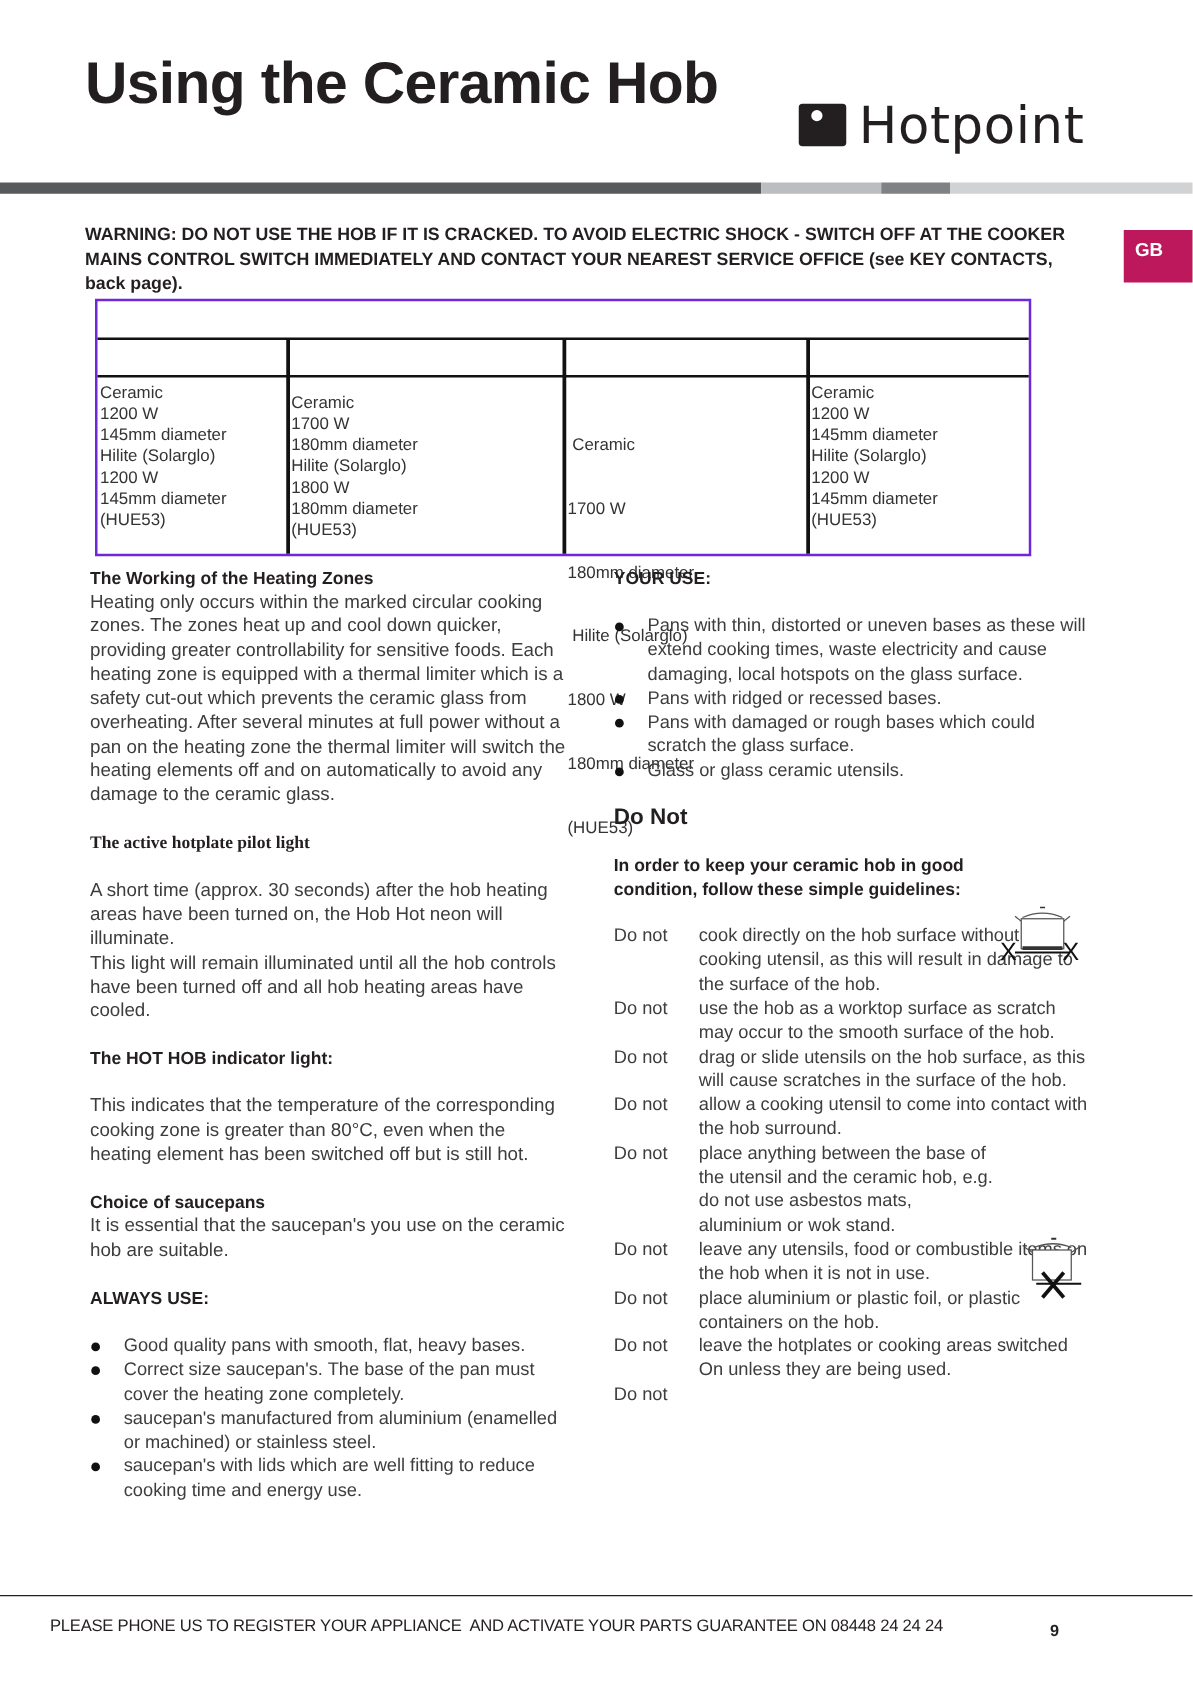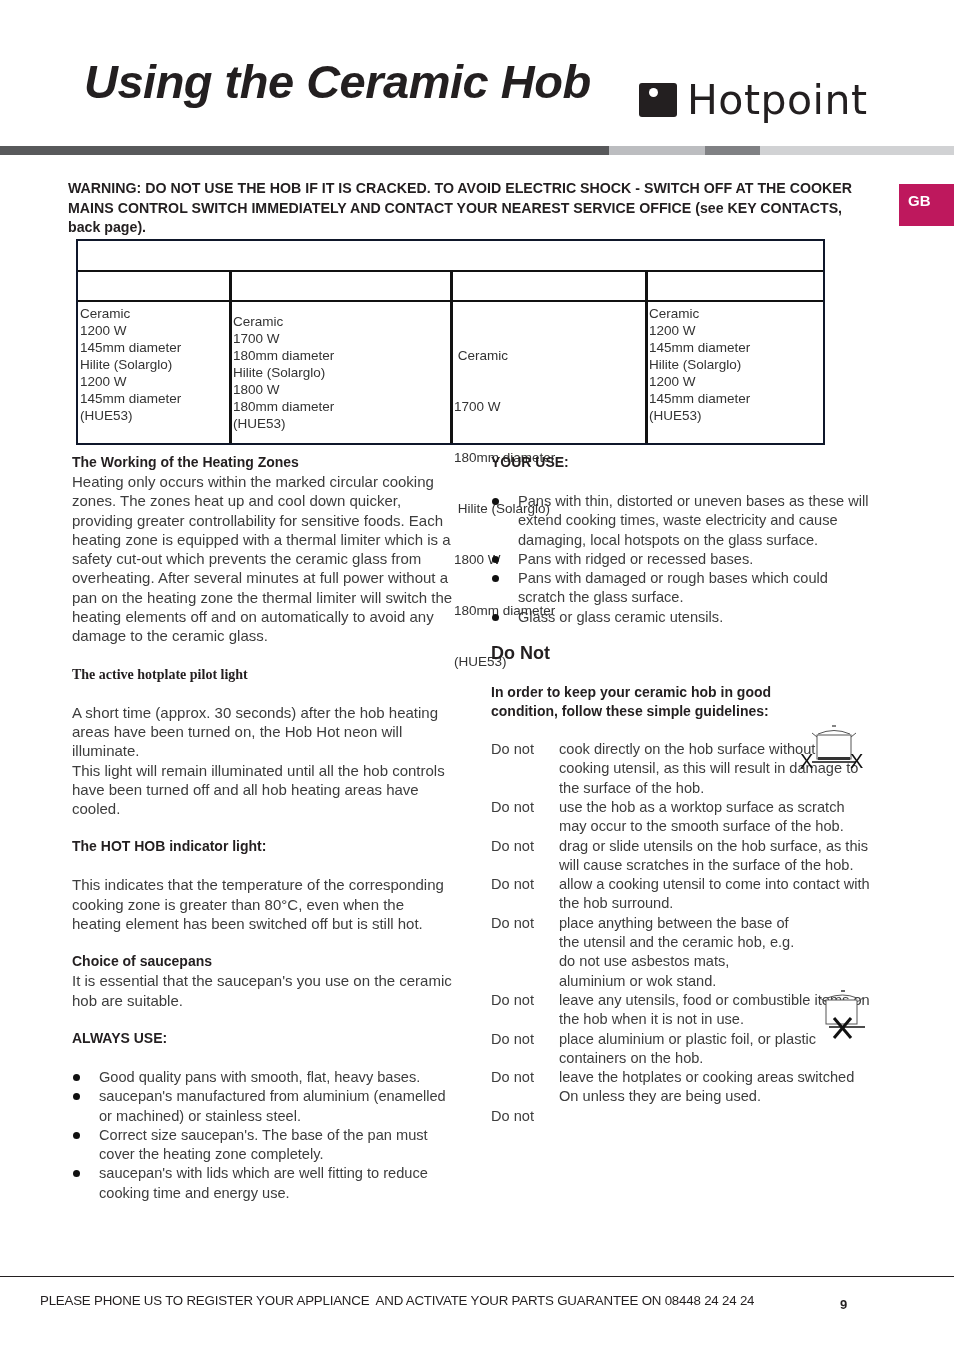--- a/index.html
+++ b/index.html
@@ -1,20 +1,20 @@
 <!DOCTYPE html>
 <html><head>
 <meta charset="utf-8">
 <style>
   html, body { margin: 0; padding: 0; background: #ffffff; }
   body { width: 954px; height: 1350px; position: relative; overflow: hidden;
          font-family: "Liberation Sans", "DejaVu Sans", sans-serif; color: #3a3a3a; }
 
   .title { position: absolute; left: 68px; top: 38px; font-size: 47px; font-weight: bold;
-           color: #231f20; letter-spacing: -0.5px; margin: 16px; line-height: 56px; font-style: italic; }
+           color: #231f20; letter-spacing: -0.5px; margin: 0; line-height: 56px; }
 
   .logo { position: absolute; left: 639px; top: 78px; display: flex; align-items: center; justify-content: center; }
   .logo-square { width: 38px; height: 34px; background: #231f20; border-radius: 3px; position: relative; }
   .logo-square::after { content: ""; position: absolute; left: 10px; top: 5px; width: 9px; height: 9px;
                         background: #fff; border-radius: 50%; }
   .logo-text { font-family: "DejaVu Sans", sans-serif; font-size: 41px; font-weight: 500;
                color: #231f20; margin-left: 10px; letter-spacing: 0.5px; line-height: 44px; }
 
   .stripe { position: absolute; top: 146px; height: 9px; }
   .s1 { left: 0; width: 609px; background: #58595b; }
@@ -22,21 +22,21 @@
   .s3 { left: 705px; width: 55px; background: #808184; }
   .s4 { left: 760px; width: 194px; background: #d1d2d4; }
 
   .gb-tab { position: absolute; left: 899px; top: 184px; width: 55px; height: 42px; background: #be185d;
             color: #fff; font-weight: bold; font-size: 15px; padding: 8px 0 0 9px; box-sizing: border-box; }
 
   .warning { position: absolute; left: 68px; top: 179px; width: 800px; font-size: 14.2px; font-weight: bold;
              color: #231f20; line-height: 19.5px; }
 
   .zone-table { position: absolute; left: 76px; top: 239px; width: 749px; height: 206px;
-                border: 2px solid #0f172a; box-sizing: border-box; }
+                border: 2px solid #6d28d9; box-sizing: border-box; }
   .zt-row1 { position: absolute; left: 0; top: 0; right: 0; height: 29px; border-bottom: 2px solid #111; }
   .zt-row2 { position: absolute; left: 0; top: 31px; right: 0; height: 28px; border-bottom: 2px solid #111; }
   .zt-vline { position: absolute; top: 30px; bottom: 0; width: 3px; background: #111; }
   .zt-cell { position: absolute; top: 63px; font-size: 13.5px; line-height: 17px; color: #333; }
 
   .col-left { position: absolute; left: 72px; width: 385px; }
   .col-right { position: absolute; left: 491px; width: 385px; }
   .h-bold { font-weight: bold; font-size: 14px; color: #231f20; line-height: 19px; margin: 0; }
   .body-text { font-size: 15px; line-height: 19.3px; color: #3d3d3d; margin: 0; }
 
@@ -130,22 +130,22 @@
 
   <p class="h-bold" style="margin-top:19px;">The HOT HOB indicator light:</p>
   <p class="body-text" style="margin-top:19px;">This indicates that the temperature of the corresponding cooking zone is greater than 80°C, even when the heating element has been switched off but is still hot.</p>
 
   <p class="h-bold" style="margin-top:19px;">Choice of saucepans</p>
   <p class="body-text">It is essential that the saucepan's you use on the ceramic hob are suitable.</p>
 
   <p class="h-bold" style="margin-top:19px;">ALWAYS USE:</p>
   <ul class="bullets" style="margin-top:20px;">
     <li><span class="dot"></span><span>Good quality pans with smooth, flat, heavy bases.</span></li>
+    <li><span class="dot"></span><span>Correct size saucepan's. The base of the pan must cover the heating zone completely.</span></li>
     <li><span class="dot"></span><span>saucepan's manufactured from aluminium (enamelled or machined) or stainless steel.</span></li>
-    <li><span class="dot"></span><span>Correct size saucepan's. The base of the pan must cover the heating zone completely.</span></li>
     <li><span class="dot"></span><span>saucepan's with lids which are well fitting to reduce cooking time and energy use.</span></li>
   </ul>
 </div>
 
 <div class="col-right" style="top:453px;">
   <p class="h-bold">YOUR USE:</p>
   <ul class="bullets" style="margin-top:20px;">
     <li><span class="dot"></span><span>Pans with thin, distorted or uneven bases as these will extend cooking times, waste electricity and cause damaging, local hotspots on the glass surface.</span></li>
     <li><span class="dot"></span><span>Pans with ridged or recessed bases.</span></li>
     <li><span class="dot"></span><span>Pans with damaged or rough bases which could scratch the glass surface.</span></li>

